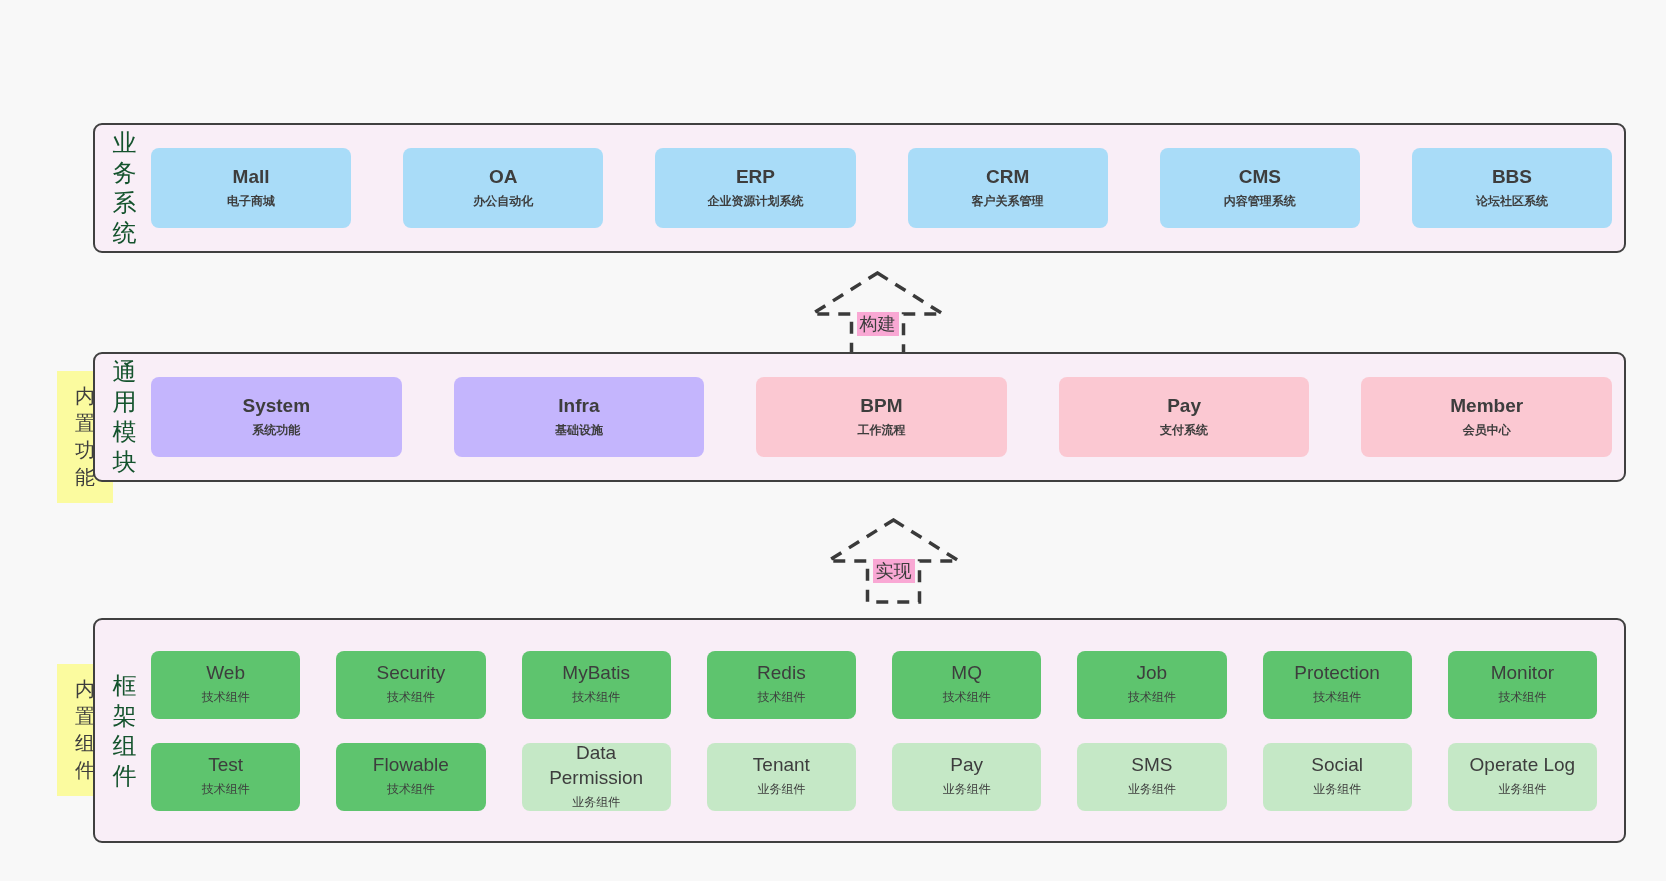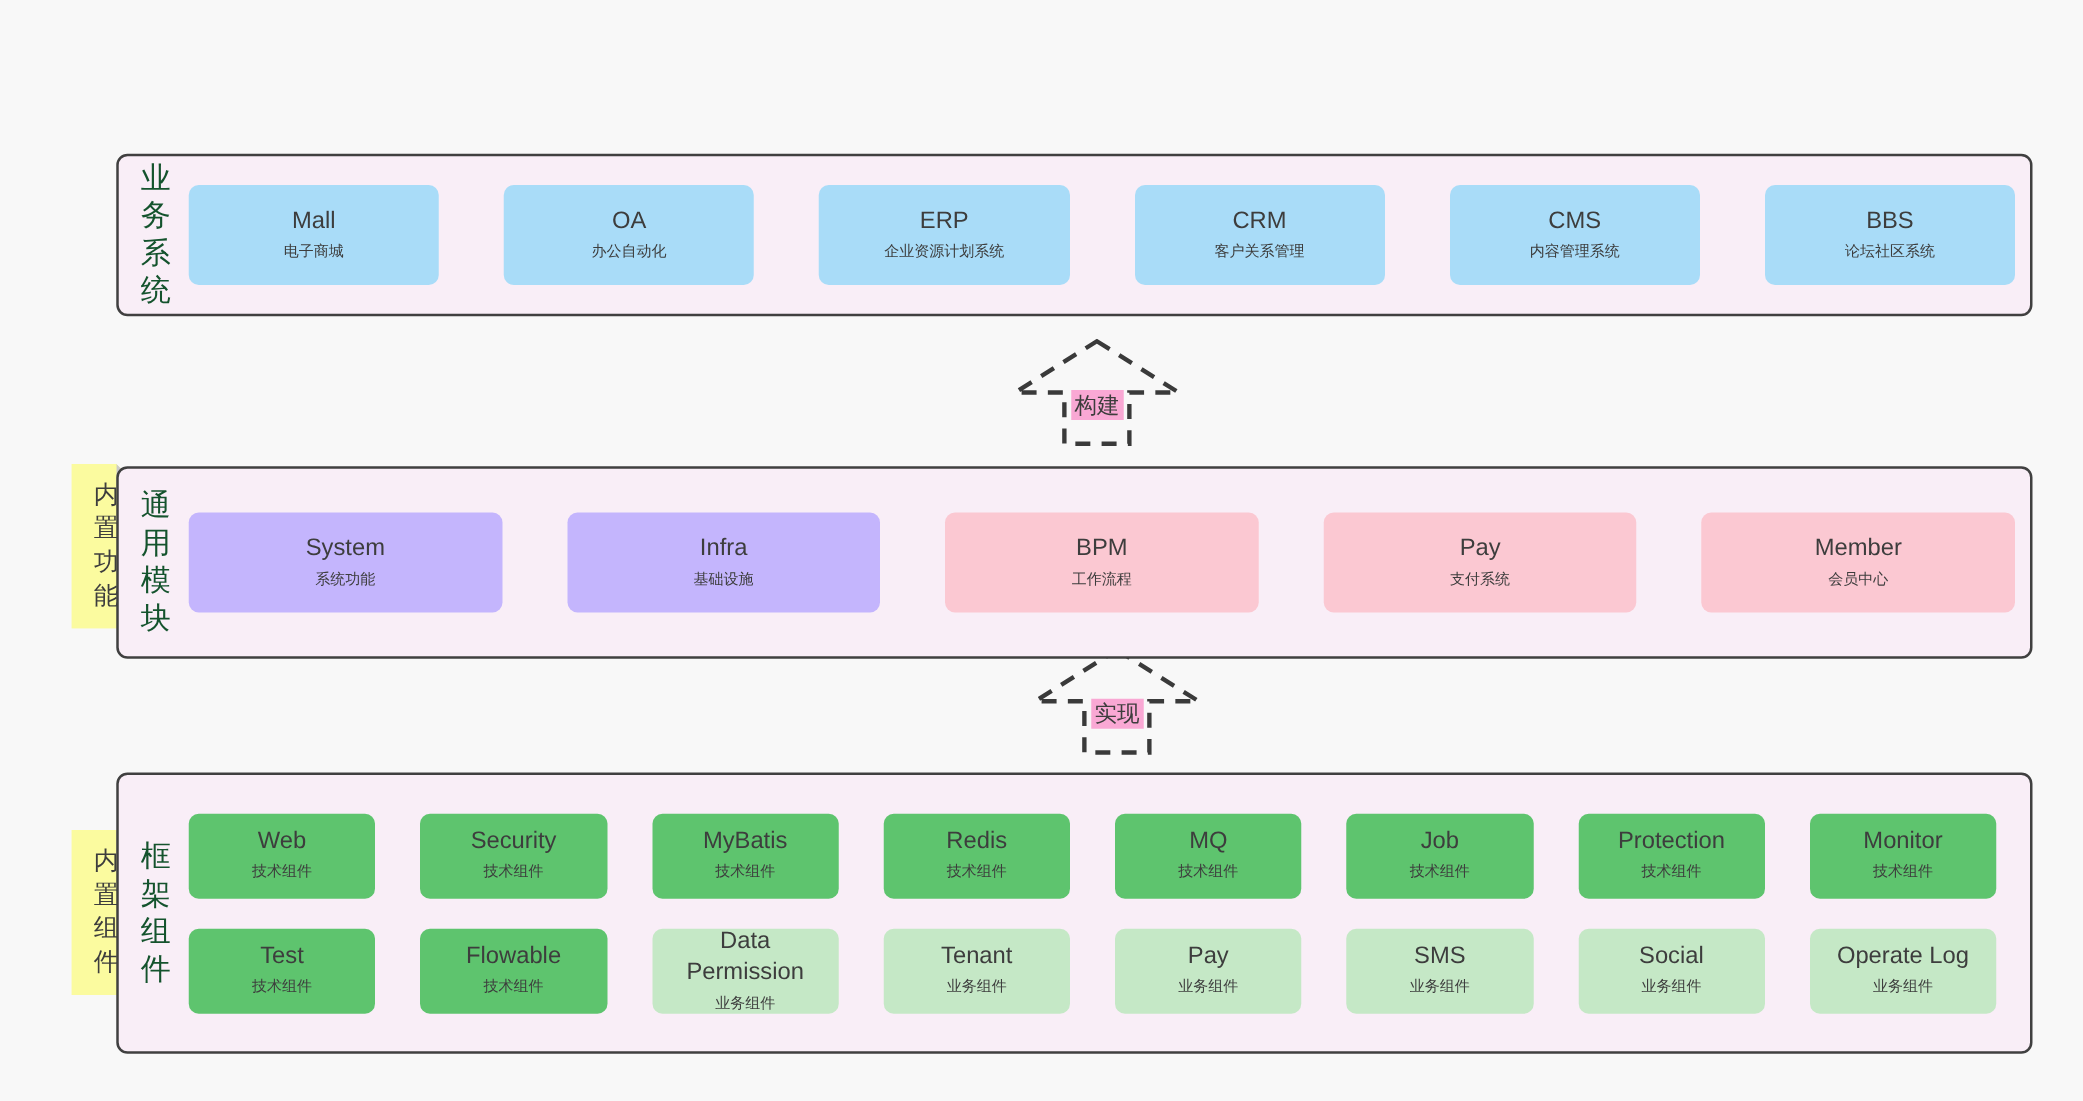--- a/index.html
+++ b/index.html
@@ -9,31 +9,31 @@
     font-family:"Liberation Sans","DejaVu Sans",sans-serif;
     color:#3d3d3d;
   }
   
   .layer{
     position:absolute;left:93px;width:1533px;
     background:#f9eef7;border:2px solid #404040;border-radius:9px;
     box-sizing:border-box;display:flex;z-index:1;
   }
   .layer1{top:123px;height:130px;}
-  .layer2{top:373px;height:154px;}
+  .layer2{top:352px;height:130px;}
   .layer3{top:618px;height:225px;}
   .vlabel{
     width:56px;flex:none;display:flex;align-items:center;justify-content:center;
   }
   .vlabel-text{
     width:27px;font-size:24px;line-height:30px;text-align:right;
     word-break:break-all;color:#14532d;
   }
   .boxes{
-    flex:1;display:flex;align-items:center;gap:52px;padding-right:12px;
+    flex:1;display:flex;align-items:center;gap:52px;padding-right:12px;font-weight:bold;
   }
   .rows{
     flex:1;display:flex;flex-direction:column;justify-content:center;
     gap:24px;padding-right:27px;
   }
   .row{display:flex;gap:36px;}
   
   .box{
     flex:1;border-radius:8px;display:flex;flex-direction:column;
     align-items:center;justify-content:center;text-align:center;

